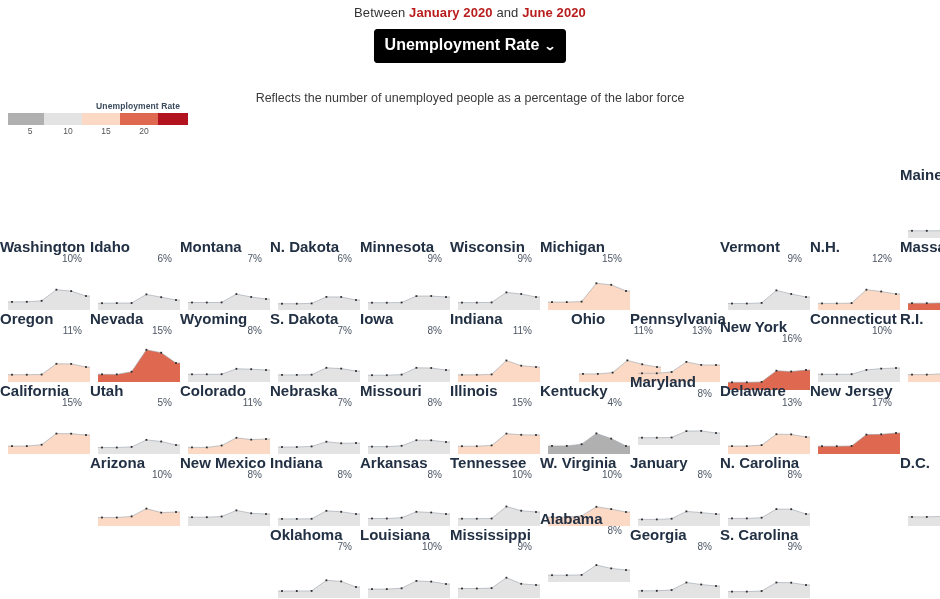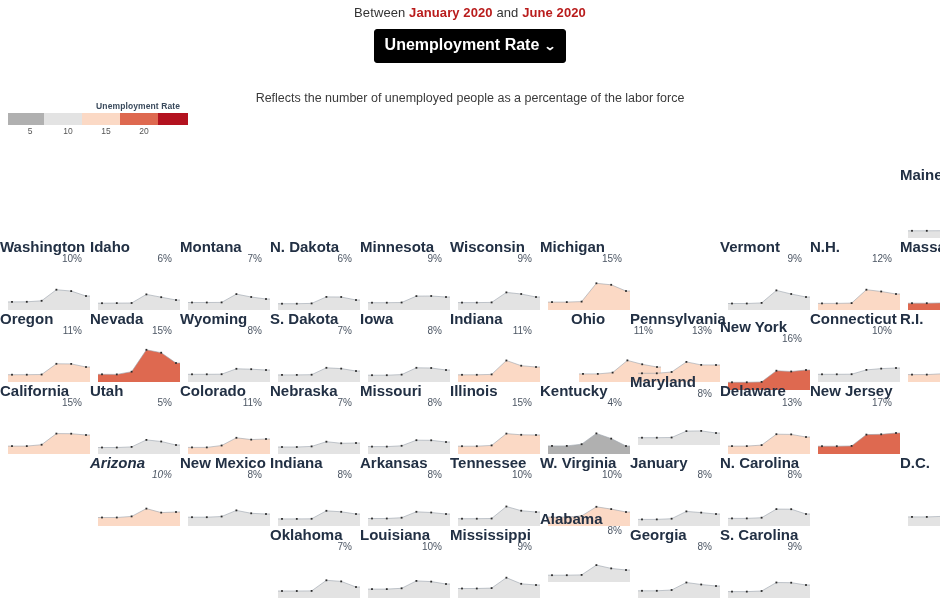--- a/index.html
+++ b/index.html
@@ -596,21 +596,21 @@
           <polyline points="0,32.2 4.0,32.2 18.8,32.2 33.6,31.9 48.4,20.6 63.2,20.3 78.0,19.0 82,19.0" fill="none" stroke="#9aa3ad" stroke-width="0.6"></polyline>
           <rect x="3.1" y="31.3" width="1.8" height="1.8" fill="#2b2b2b"></rect>
           <rect x="17.9" y="31.3" width="1.8" height="1.8" fill="#2b2b2b"></rect>
           <rect x="32.7" y="31.0" width="1.8" height="1.8" fill="#2b2b2b"></rect>
           <rect x="47.5" y="19.7" width="1.8" height="1.8" fill="#2b2b2b"></rect>
           <rect x="62.3" y="19.4" width="1.8" height="1.8" fill="#2b2b2b"></rect>
           <rect x="77.1" y="18.1" width="1.8" height="1.8" fill="#2b2b2b"></rect>
         </svg>
       </div>
     </div>
-    <div class="cell" style="left: 90px; top: 288px; font-style: italic;">
+    <div class="cell" style="left: 90px; top: 288px;">
       <div class="label">Arizona</div>
       <div class="val">10%</div>
       <div class="spark">
         <svg width="82" height="40" viewBox="0 0 82 40">
           <polygon points="0,40 0,31.5 18.8,31.5 33.6,30.4 48.4,22.6 63.2,26.6 78.0,26.0 82,26.0 82,40" fill="#fbd9c5"></polygon>
           <polyline points="0,31.5 4.0,31.5 18.8,31.5 33.6,30.4 48.4,22.6 63.2,26.6 78.0,26.0 82,26.0" fill="none" stroke="#9aa3ad" stroke-width="0.6"></polyline>
           <rect x="3.1" y="30.6" width="1.8" height="1.8" fill="#2b2b2b"></rect>
           <rect x="17.9" y="30.6" width="1.8" height="1.8" fill="#2b2b2b"></rect>
           <rect x="32.7" y="29.5" width="1.8" height="1.8" fill="#2b2b2b"></rect>
           <rect x="47.5" y="21.7" width="1.8" height="1.8" fill="#2b2b2b"></rect>

